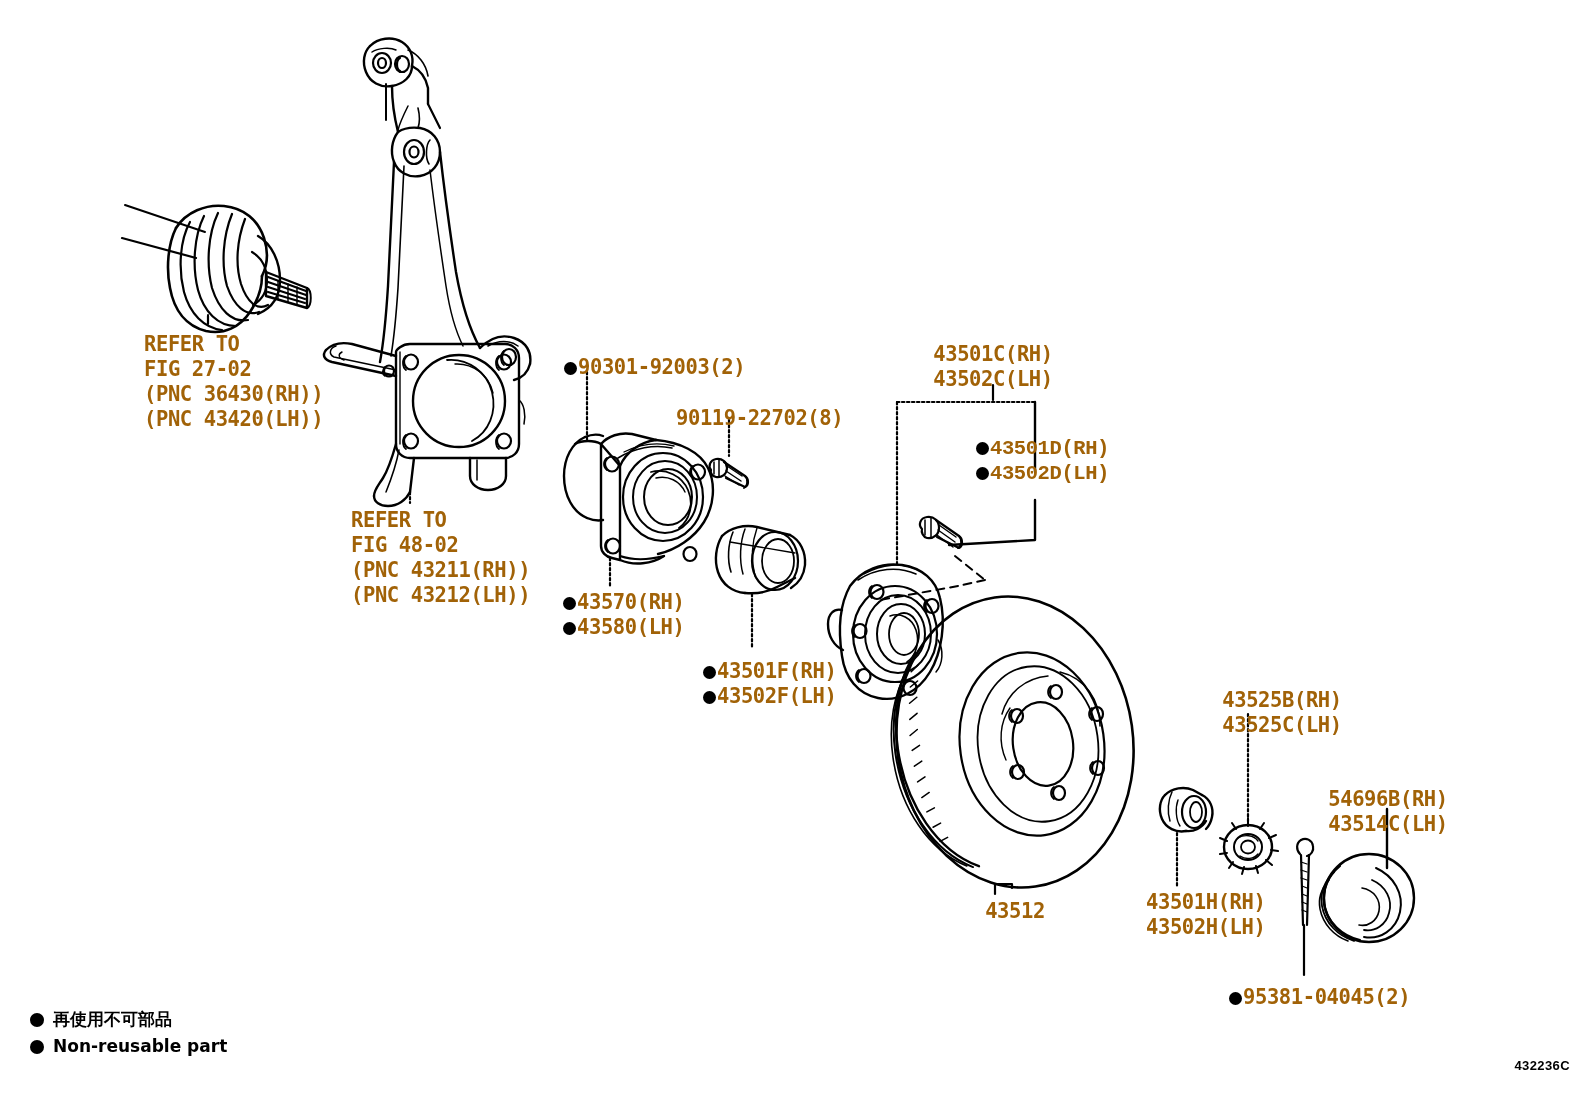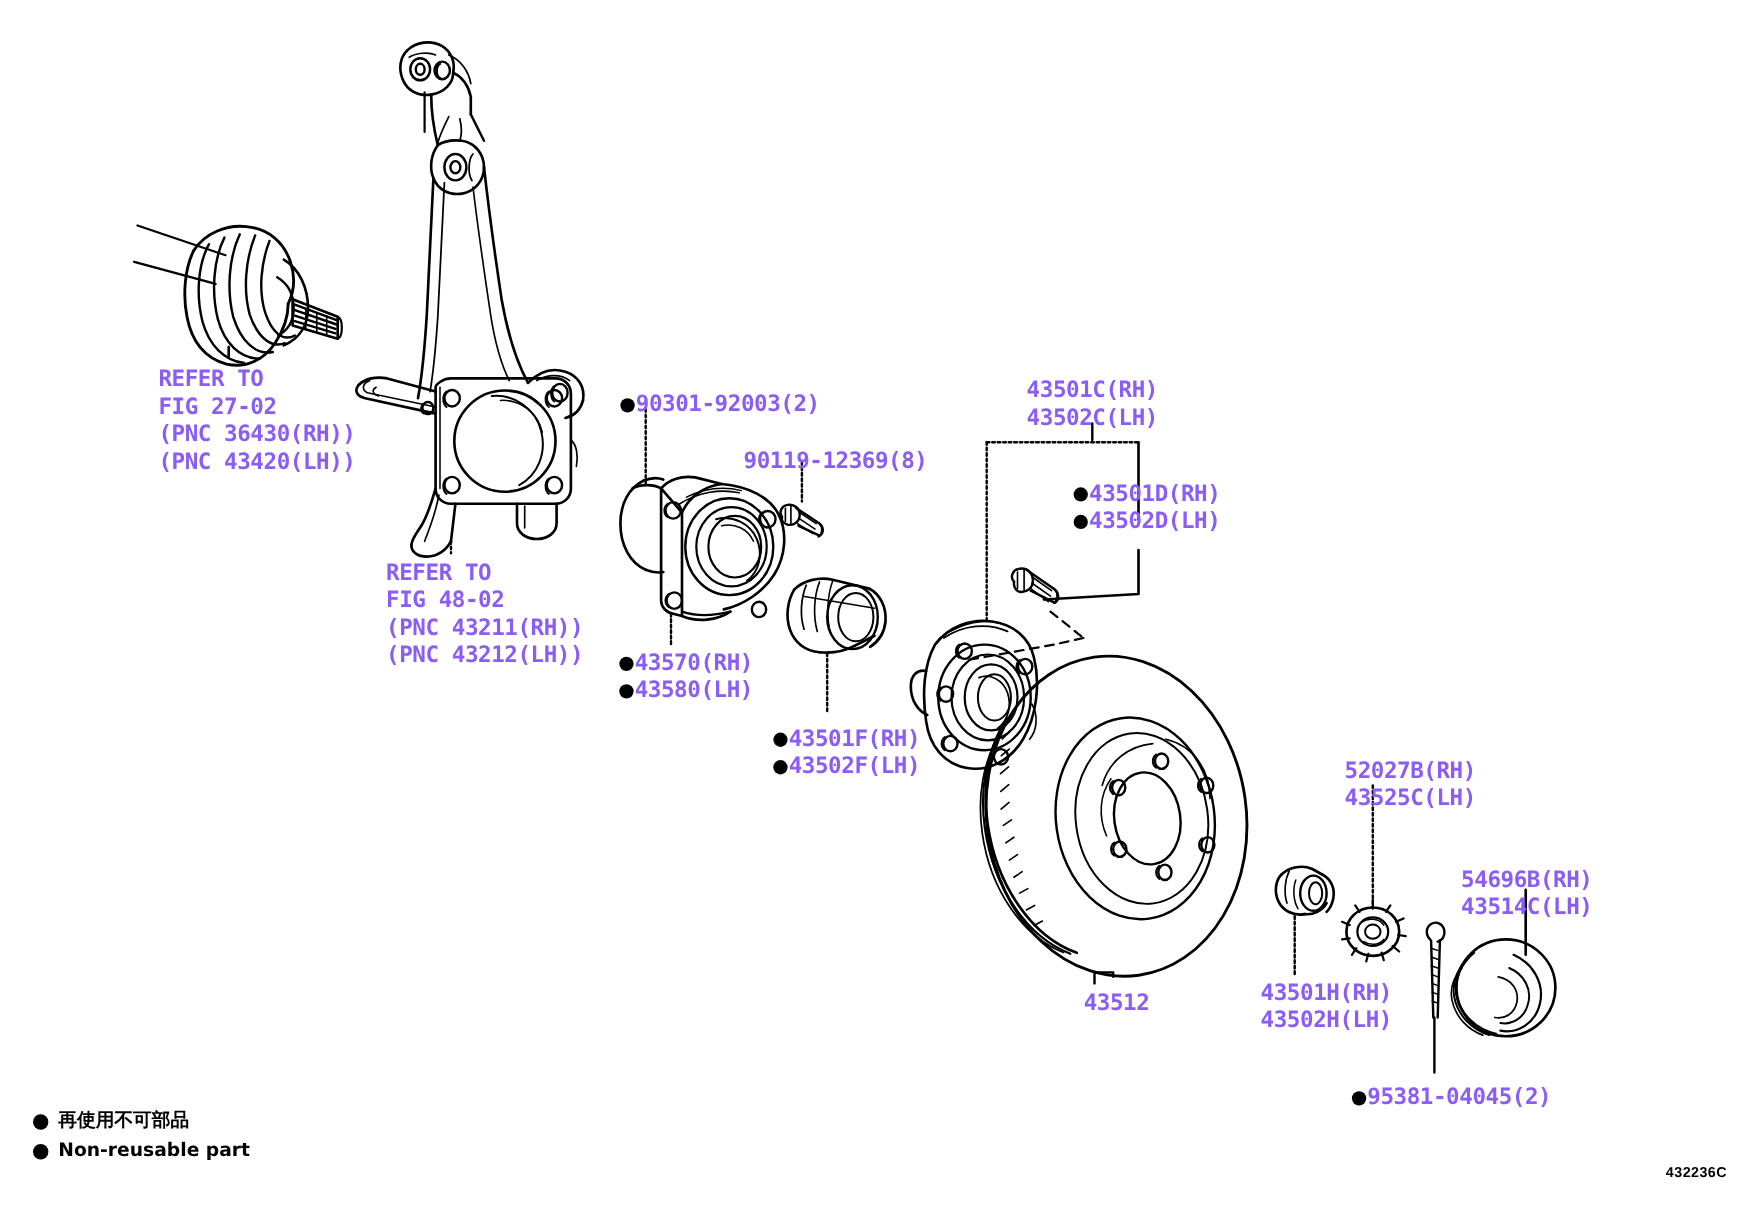--- a/index.html
+++ b/index.html
@@ -23,21 +23,21 @@
     width: 1592px;
     height: 1099px;
   }
   
   .lbl {
     position: absolute;
     font-family: "DejaVu Sans Mono", monospace;
     font-weight: bold;
     font-size: 20.5px;
     line-height: 25px;
-    color: #8b5cf6;
+    color: #a16207;
     white-space: pre;
     letter-spacing: -0.4px;
   }
   .lbl.ctr { text-align: right; transform: translateX(-50%); }
   .lbl .row { display: block; white-space: pre; }
   .bul {
     display: inline-block;
     width: 13px; height: 13px;
     border-radius: 50%;
     background: #000;
@@ -409,26 +409,26 @@
         <path d="M1362,888 C1374,890 1381,900 1379,911 C1377,921 1368,927 1359,925" stroke-width="1.6"></path>
       </g>
 
     </g>
   </svg>
 
   <div id="labels">
       <div class="lbl" style="left: 144px; top: 332px;"><span class="row">REFER TO</span><span class="row">FIG 27-02</span><span class="row">(PNC 36430(RH))</span><span class="row">(PNC 43420(LH))</span></div>
       <div class="lbl" style="left: 351px; top: 508px;"><span class="row">REFER TO</span><span class="row">FIG 48-02</span><span class="row">(PNC 43211(RH))</span><span class="row">(PNC 43212(LH))</span></div>
       <div class="lbl" style="left: 564px; top: 355px;"><span class="row"><span class="bul"></span><span>90301-92003(2)</span></span></div>
-      <div class="lbl" style="left: 676px; top: 406px;"><span class="row"><span>90119-12369(8)</span></span></div>
+      <div class="lbl" style="left: 676px; top: 406px;"><span class="row"><span>90119-22702(8)</span></span></div>
       <div class="lbl ctr" style="left: 993px; top: 342px;"><span class="row"><span>43501C(RH)</span></span><span class="row"><span>43502C(LH)</span></span></div>
-      <div class="lbl" style="left: 976px; top: 436px;"><span class="row"><span class="bul"></span><span>43501D(RH)</span></span><span class="row"><span class="bul"></span><span>43502D(LH)</span></span></div>
+      <div class="lbl" style="left: 976px; top: 436px; font-family: Liberation Mono, monospace;"><span class="row"><span class="bul"></span><span>43501D(RH)</span></span><span class="row"><span class="bul"></span><span>43502D(LH)</span></span></div>
       <div class="lbl" style="left: 563px; top: 590px;"><span class="row"><span class="bul"></span><span>43570(RH)</span></span><span class="row"><span class="bul"></span><span>43580(LH)</span></span></div>
       <div class="lbl" style="left: 703px; top: 659px;"><span class="row"><span class="bul"></span><span>43501F(RH)</span></span><span class="row"><span class="bul"></span><span>43502F(LH)</span></span></div>
-      <div class="lbl ctr" style="left: 1282px; top: 688px;"><span class="row"><span>52027B(RH)</span></span><span class="row"><span>43525C(LH)</span></span></div>
+      <div class="lbl ctr" style="left: 1282px; top: 688px;"><span class="row"><span>43525B(RH)</span></span><span class="row"><span>43525C(LH)</span></span></div>
       <div class="lbl ctr" style="left: 1388px; top: 787px;"><span class="row"><span>54696B(RH)</span></span><span class="row"><span>43514C(LH)</span></span></div>
       <div class="lbl" style="left: 1146px; top: 890px;"><span class="row"><span>43501H(RH)</span></span><span class="row"><span>43502H(LH)</span></span></div>
       <div class="lbl ctr" style="left: 1015px; top: 899px;"><span class="row"><span>43512</span></span></div>
       <div class="lbl" style="left: 1229px; top: 985px;"><span class="row"><span class="bul"></span><span>95381-04045(2)</span></span></div>
     </div>
 
   <div id="legend">
     <div class="lrow">
       <span class="bulb"></span>
       <span>再使用不可部品</span>

